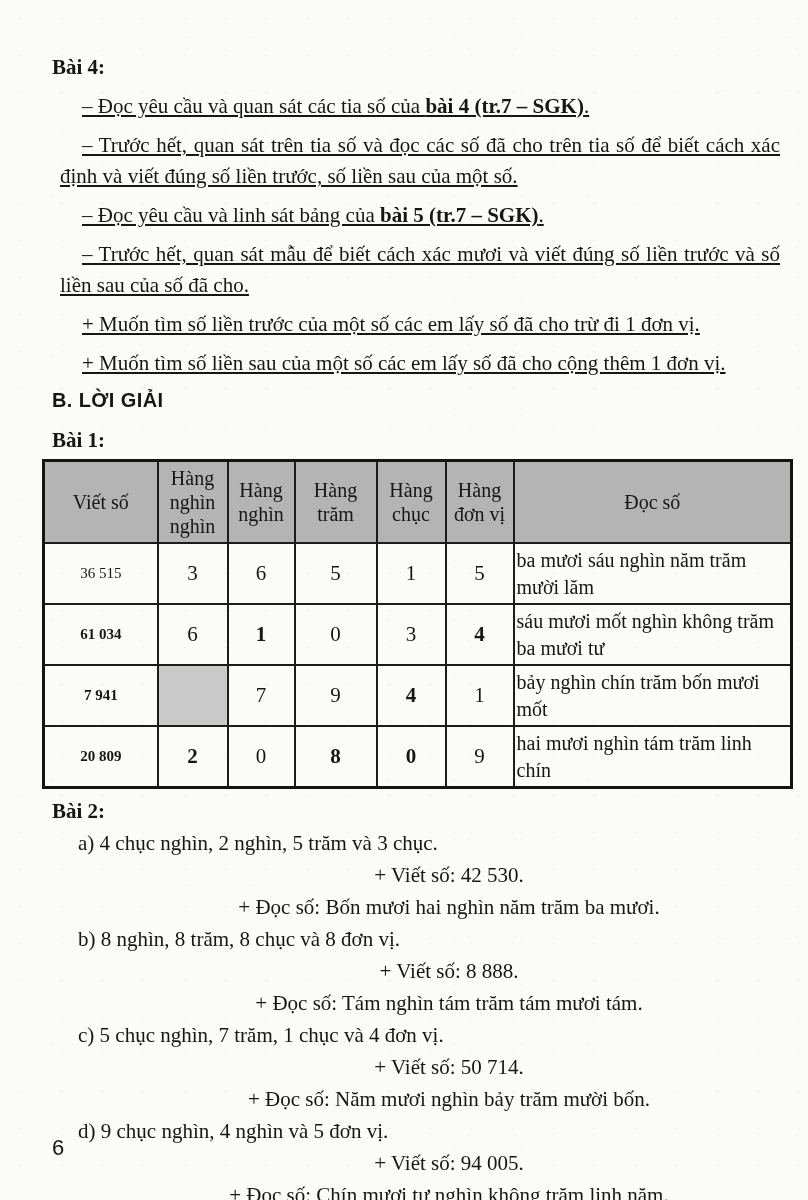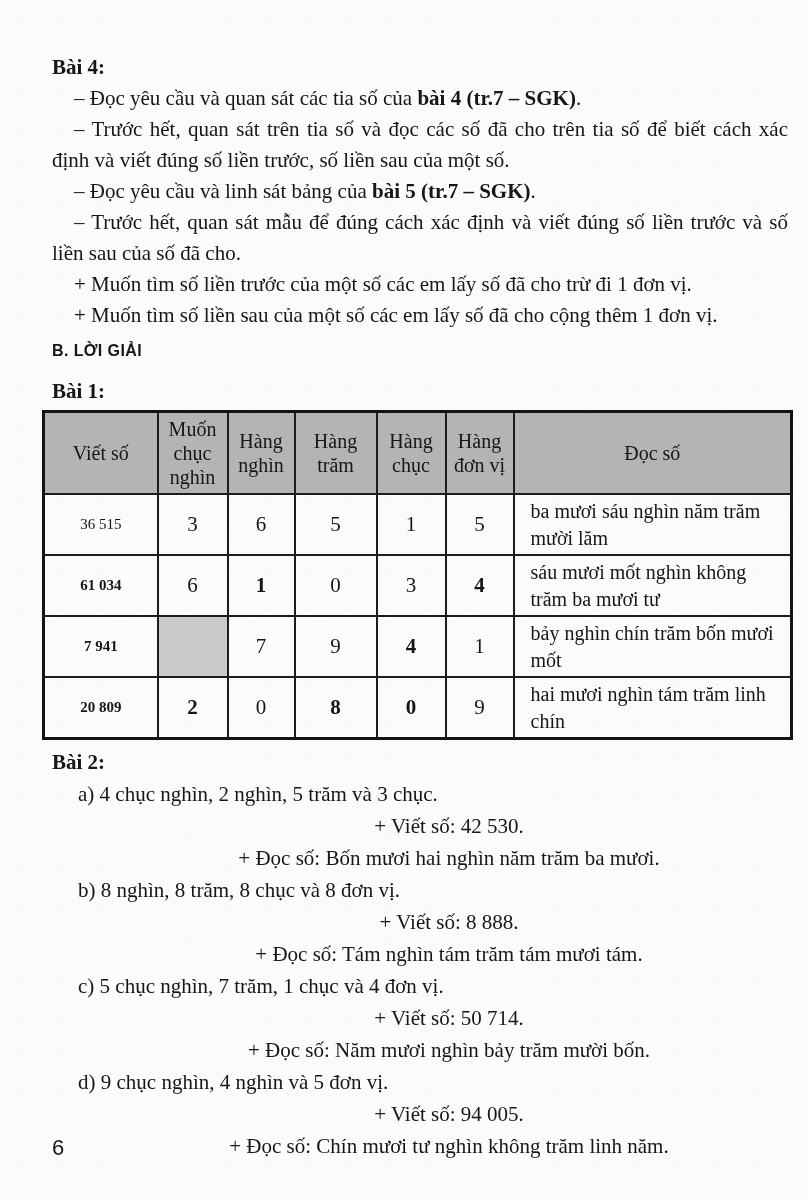--- a/index.html
+++ b/index.html
@@ -12,46 +12,46 @@
     background-size:41px 37px, 67px 53px;
     background-position:0 0, 19px 11px;
     font-family:"Liberation Serif", serif;
     color:#161616;
     -webkit-font-smoothing:antialiased;
   }
   .page{position:relative;width:808px;height:1200px;overflow:hidden;}
   .content{padding:52px 20px 0 52px;font-size:21px;line-height:31px;}
 
   .ex-heading{font-weight:bold;margin:0;font-size:21px;line-height:31px;}
-  .para{margin:0;text-indent:22px;text-align:justify;}
+  .para{margin:8px;text-indent:22px;text-align:justify;text-decoration:underline;}
   .para.single{text-align:left;}
   .b{font-weight:bold;}
 
   .solution-heading{
     font-family:"Liberation Sans", sans-serif;
-    font-size:16px;font-weight:bold;letter-spacing:.4px;
+    font-size:20px;font-weight:bold;letter-spacing:.4px;
     margin:7px 0 3px 0;line-height:26px;
   }
   .bai1-heading{margin-top:12px;}
 
   table.b1{
     border-collapse:collapse;table-layout:fixed;
     width:748px;margin:3px 0 7px -10px;
     border:3px solid #141414;
   }
   table.b1 th, table.b1 td{border:2px solid #1c1c1c;overflow:hidden;}
   table.b1 th{
     background:#b4b4b4;
     font-weight:normal;font-size:20px;line-height:24px;
     padding:4px 2px;height:72px;text-align:center;
   }
   table.b1 td{height:55px;}
   td.num, td.digit{text-align:center;font-size:15px;}
   td.digit{font-size:21px;}
-  td.docso{font-size:20px;line-height:27px;padding:2px 6px 2px 16px;text-align:left;}
+  td.docso{font-size:20px;line-height:27px;padding:2px 6px 2px 2px;text-align:left;}
   td.shaded{background:#c9c9c9;}
 
   .b2-item{margin:0;}
   .b2-label{margin-left:26px;line-height:32px;}
   .b2-sub{margin-left:58px;line-height:32px;text-align:center;}
 
   .page-num{
     position:absolute;left:52px;top:1136px;
     font-family:"Liberation Sans", sans-serif;
     font-size:22px;line-height:24px;
@@ -61,42 +61,42 @@
 <body>
 
 <div class="page">
   <div class="content">
 
     <p class="ex-heading">Bài 4:</p>
     <p class="para single"><span>– Đọc yêu cầu và quan sát các tia số của </span><span class="b">bài 4 (tr.7 – SGK)</span><span>.</span></p>
     <p class="para">– Trước hết, quan sát trên tia số và đọc các số đã cho trên tia số để biết cách xác định và viết đúng số liền trước, số liền sau của một số.</p>
 
     <p class="para single"><span>– Đọc yêu cầu và linh sát bảng của </span><span class="b">bài 5 (tr.7 – SGK)</span><span>.</span></p>
-    <p class="para">– Trước hết, quan sát mẫu để đúng cách xác định và viết đúng số liền trước và số liền sau của số đã cho.</p>
+    <p class="para">– Trước hết, quan sát mẫu để biết cách xác mươi và viết đúng số liền trước và số liền sau của số đã cho.</p>
     <p class="para single">+ Muốn tìm số liền trước của một số các em lấy số đã cho trừ đi 1 đơn vị.</p>
     <p class="para single">+ Muốn tìm số liền sau của một số các em lấy số đã cho cộng thêm 1 đơn vị.</p>
 
     <p class="solution-heading">B. LỜI GIẢI</p>
 
     <p class="ex-heading bai1-heading">Bài 1:</p>
 
     <table class="b1">
       <colgroup>
         <col style="width:114px">
           <col style="width:70px">
           <col style="width:67px">
         <col style="width:82px">
           <col style="width:69px">
           <col style="width:68px">
         <col style="width:278px">
       </colgroup>
       <thead>
         <tr>
           <th>Viết số</th>
-          <th>Muốn chục nghìn</th>
+          <th>Hàng nghìn nghìn</th>
           <th>Hàng nghìn</th>
           <th>Hàng trăm</th>
           <th>Hàng chục</th>
           <th>Hàng đơn vị</th>
           <th>Đọc số</th>
         </tr>
       </thead>
       <tbody>
         <tr>
           <td class="num">36 515</td>

